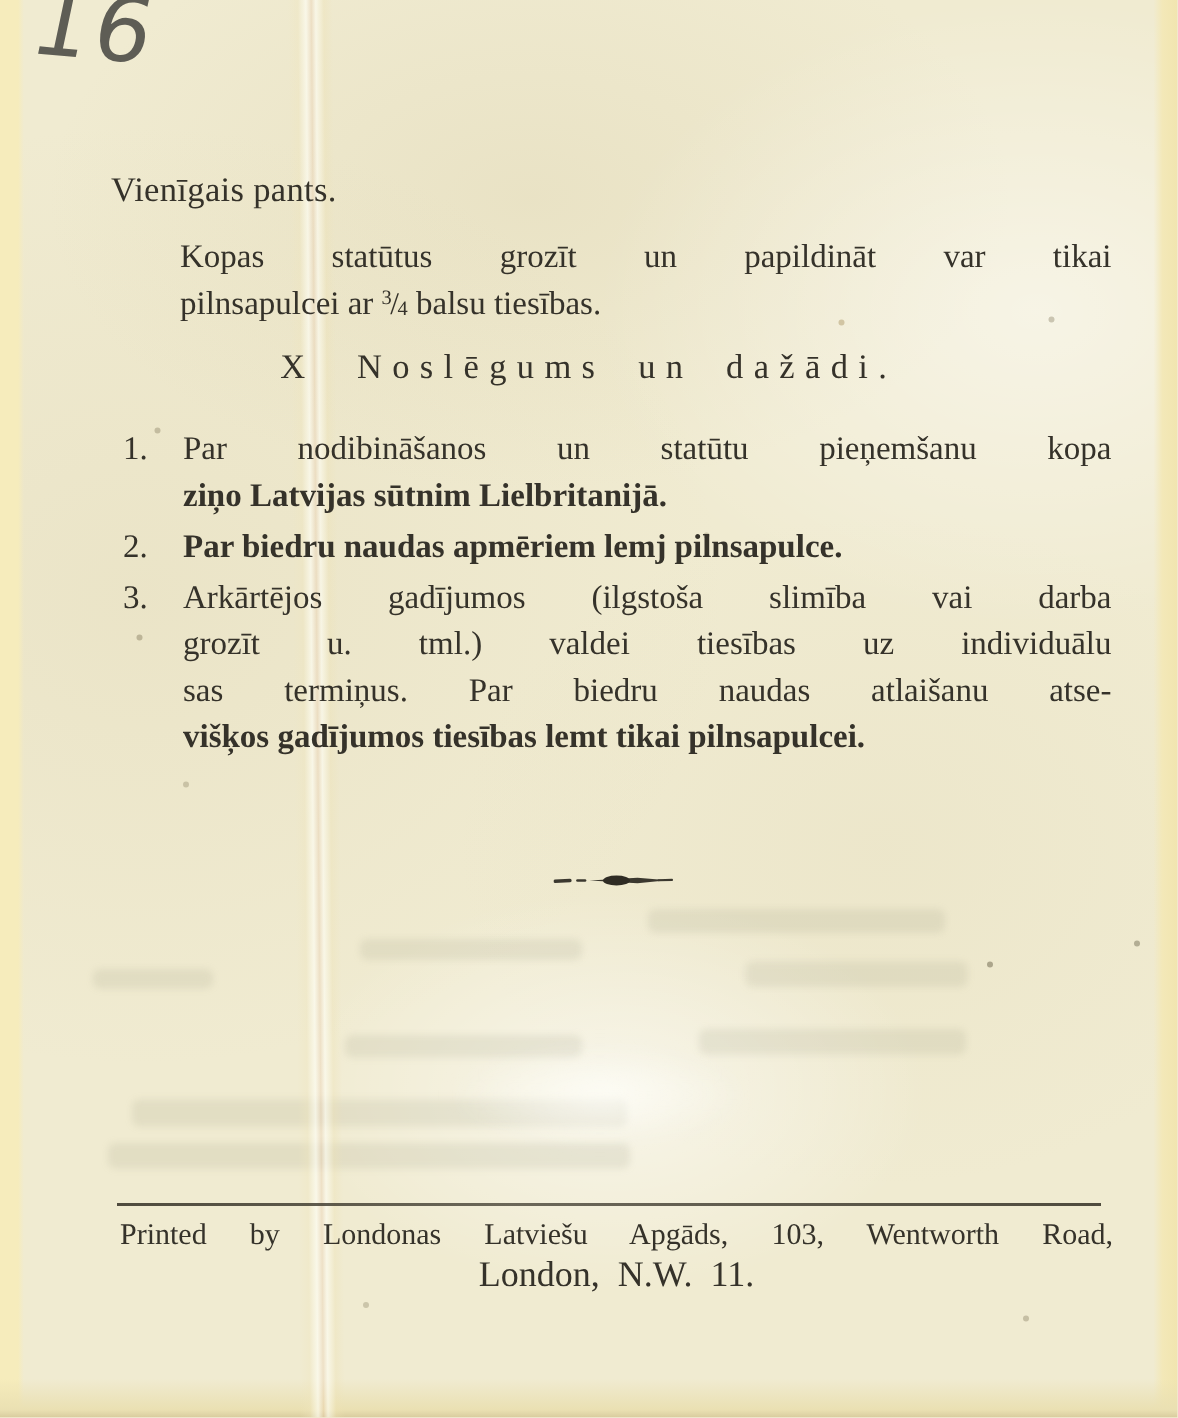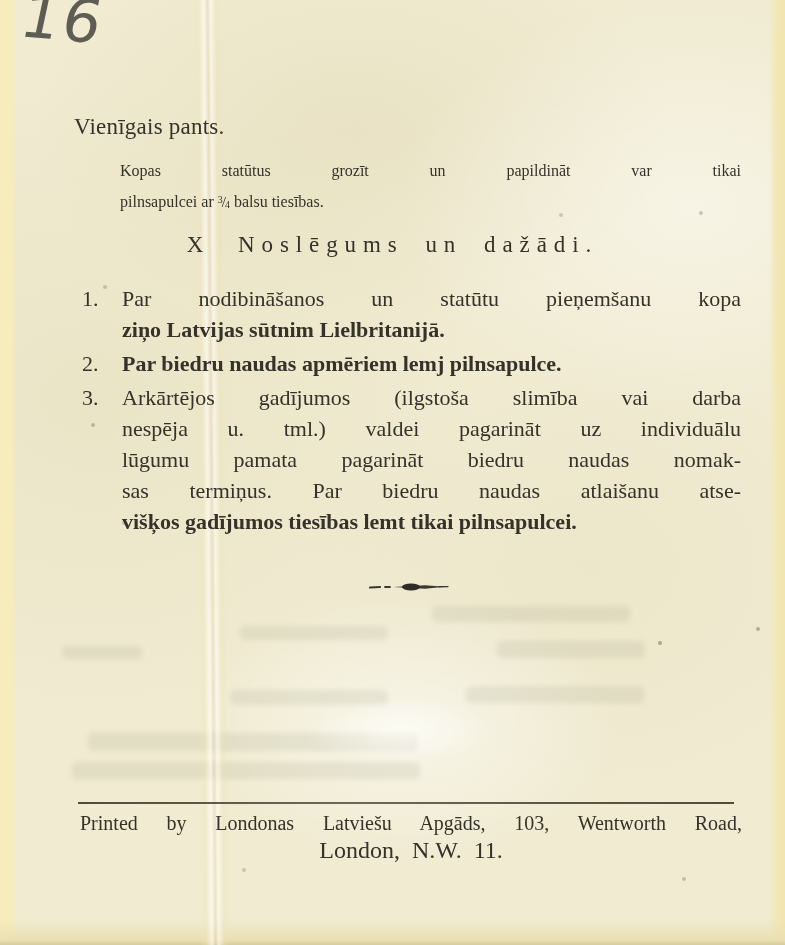--- a/index.html
+++ b/index.html
@@ -55,21 +55,21 @@
   .heading{left:40px;width:705px;text-align:center;font-size:23px;
     letter-spacing:.30em;word-spacing:.40em;white-space:nowrap;}
   .heading .htitle{margin-left:1.2em;}
   #h1{top:72px;}
   #h2{top:232px;}
   #subhead{left:74px;top:114px;font-size:23px;letter-spacing:.01em;}
 
   .line{text-align:justify;text-align-last:justify;-moz-text-align-last:justify;}
   .line.final{text-align-last:left;font-weight:bold;-moz-text-align-last:left;}
 
-  #para{left:120px;top:155px;width:621px;font-size:16px;line-height:31px;}
+  #para{left:120px;top:155px;width:621px;font-size:22px;line-height:31px;}
   .pline2 .frac sup{font-size:62%;vertical-align:.45em;line-height:0;}
   .pline2 .frac sub{font-size:62%;vertical-align:-.08em;line-height:0;}
   .pline2 .frac .fslash{font-size:95%;margin:0 -1px;}
 
   #list{left:82px;top:283px;width:659px;font-size:22px;line-height:31px;}
   .list-row{display:flex;margin-bottom:3px;}
   .list-num{width:40px;flex:0 0 40px;}
   .list-body{flex:1;}
 
   
@@ -131,22 +131,21 @@
       <div class="list-row">
         <div class="list-num">2.</div>
         <div class="list-body">
           <div class="line final">Par biedru naudas apmēriem lemj pilnsapulce.</div>
         </div>
       </div>
       <div class="list-row">
         <div class="list-num">3.</div>
         <div class="list-body">
           <div class="line">Arkārtējos gadījumos (ilgstoša slimība vai darba</div>
-          <div class="line">nespēja u. tml.) valdei pagarināt uz individuālu</div>
-          <div class="line">lūgumu pamata pagarināt biedru naudas nomak-</div>
+          <div class="line">grozīt u. tml.) valdei tiesības uz individuālu</div>
           <div class="line">sas termiņus. Par biedru naudas atlaišanu atse-</div>
           <div class="line final">višķos gadījumos tiesības lemt tikai pilnsapulcei.</div>
         </div>
       </div>
     </div>
 
   <svg id="ornament" width="80" height="14" viewBox="0 0 80 14">
     <line x1="1" y1="7.5" x2="11" y2="7" stroke="#3b382f" stroke-width="2.2" stroke-linecap="round"></line>
     <line x1="16" y1="7" x2="21" y2="7" stroke="#3b382f" stroke-width="1.8" stroke-linecap="round"></line>
     <path d="M24 7 L56 5.2 L76 6.8 L56 8.8 Z" fill="#3b382f"></path>

